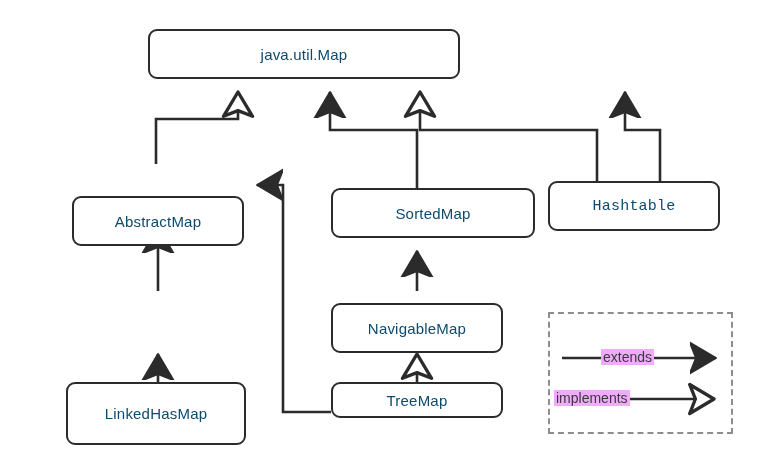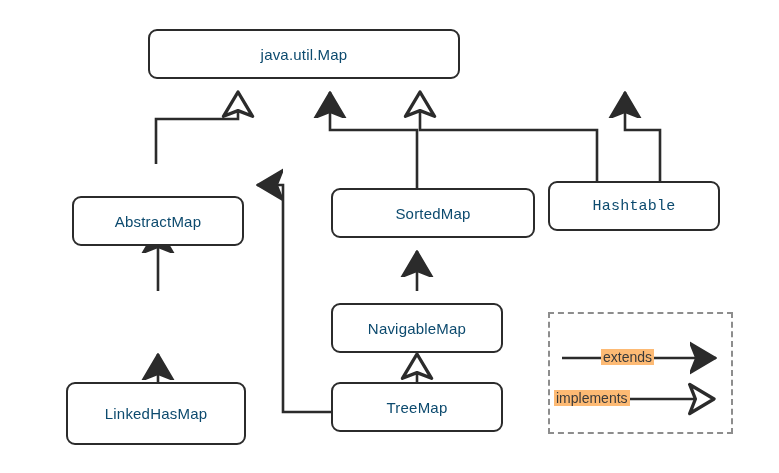--- a/index.html
+++ b/index.html
@@ -42,21 +42,21 @@
     box-sizing: border-box;
     border: 2px dashed #8d8d8d;
     background: transparent;
     z-index: 2;
   }
   .legend-label {
     position: absolute;
     color: #3a3a3a;
     font-size: 14px;
     font-family: "Liberation Sans", sans-serif;
-    background: #fdba74;
+    background: #f0abfc;
     padding: 0 2px;
     white-space: nowrap;
     z-index: 4;
   }
 </style>
 </head>
 <body>
 
 <div id="diagram-root">
 
@@ -116,21 +116,21 @@
 
 
   <div class="node-box" style="left:331px; top:291px; width:172px; height:50px;margin-top:12px;">
     <span>NavigableMap</span>
   </div>
 
   <div class="node-box" style="left:66px; top:382px; width:180px; height:63px;">
     <span>LinkedHasMap</span>
   </div>
 
-  <div class="node-box" style="left:331px; top:382px; width:172px; height:50px;">
+  <div class="node-box" style="left:331px; top:382px; width:172px; height:36px;">
     <span>TreeMap</span>
   </div>
 
   <div class="legend-box" style="left:548px; top:312px; width:185px; height:122px;"></div>
 
   <div class="legend-label" style="left:601px; top:349px;">extends</div>
 
   <div class="legend-label" style="left:554px; top:390px;">implements</div>
 
 </div>

